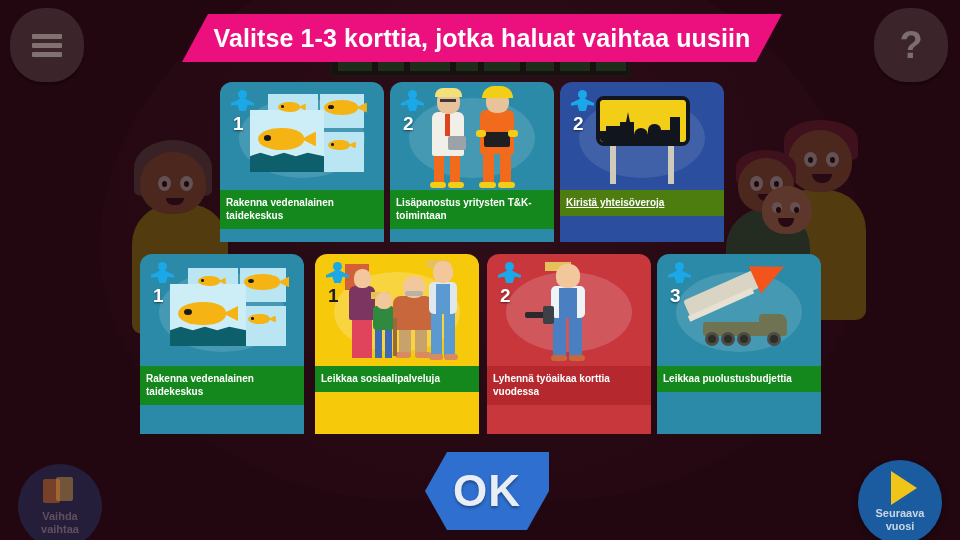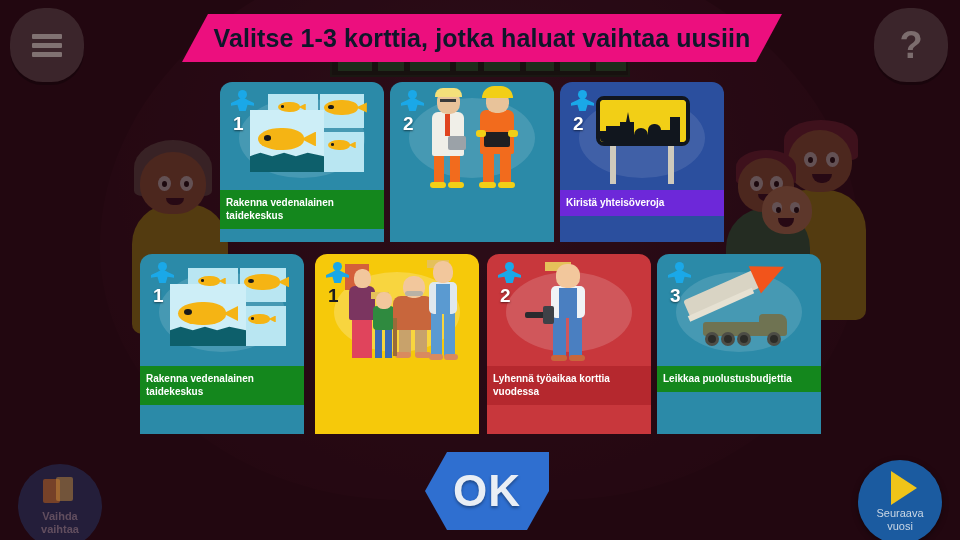--- a/index.html
+++ b/index.html
@@ -72,31 +72,31 @@
   #swap-btn .cards-ico b:nth-child(1){ left:0; top:2px; background:rgba(185,95,25,.55); }
   #swap-btn .cards-ico b:nth-child(2){ left:13px; top:0; background:rgba(210,150,60,.45); }
   #swap-btn .lbl { font-size:11px; font-weight:bold; color:rgba(190,150,150,.40); }
 
   #next-btn { right:18px; bottom:-4px; background:#1b5ba0; box-shadow:0 2px 6px rgba(0,0,0,.4); }
   #next-btn .play-ico {
     width:0; height:0; border-left:26px solid #f0c419;
     border-top:17px solid transparent; border-bottom:17px solid transparent;
     margin-left:7px; margin-bottom:2px;
   }
-  #next-btn .lbl { font-size:11px; font-weight:normal; color:#c9d6e4; }
+  #next-btn .lbl { font-size:11px; font-weight:bold; color:#c9d6e4; }
 
   
   #banner {
     position:absolute; left:182px; top:14px; width:600px; height:48px;
     background:#ec0f7e; display:flex; align-items:center; justify-content:center;
     clip-path:polygon(26px 0, 100% 0, calc(100% - 26px) 100%, 0 100%);
     z-index:30;
   }
   #banner .txt {
-    color:#0f172a; font-size:25px; font-weight:bold; letter-spacing:.1px; white-space:nowrap;
+    color:#ffffff; font-size:25px; font-weight:bold; letter-spacing:.1px; white-space:nowrap;
   }
 
   
   #card-area { position:absolute; inset:0; z-index:20; }
   .card {
     position:absolute; width:164px; overflow:hidden;
     border-radius:12px 12px 0 0;
   }
   .card.row1 { top:82px; height:160px; }
   .card.row2 { top:254px; height:180px; }
@@ -330,20 +330,21 @@
         <div class="t" style="left:10px; top:46px; width:26px; height:15px; background:#1f1f22; border-radius:2px;"></div>
         <div class="t" style="left:2px; top:44px; width:10px; height:7px; background:#f2cf16; border-radius:3px;"></div>
         <div class="t" style="left:34px; top:44px; width:10px; height:7px; background:#f2cf16; border-radius:3px;"></div>
       </div>
       <div class="meeple">
         <div class="mh"></div>
           <div class="mb"></div>
       </div>
       <div class="cost">2</div>
     </div>
+    <div class="label" style="background:#14871d;">Lisäpanostus yritysten T&amp;K-toimintaan</div>
   </div>
 
   <div class="card row1" style="left:560px; background:#2b4f9e;">
     <div class="art">
       <div class="glow" style="background:rgba(255,255,255,.10);"></div>
       <div class="sign" style="left:36px; top:14px; width:94px; height:50px;">
         <div class="board">
           <div class="sky"></div>
           <div class="spire" style="left:22px;"></div>
           <div class="bld" style="left:6px; width:16px; height:16px;"></div>
@@ -356,21 +357,21 @@
         </div>
         <div class="leg" style="left:14px;"></div>
         <div class="leg" style="left:72px;"></div>
       </div>
       <div class="meeple">
         <div class="mh"></div>
           <div class="mb"></div>
       </div>
       <div class="cost">2</div>
     </div>
-    <div class="label" style="background:#6d28d9;">Kiristä yhteisöveroja</div>
+    <div class="label" style="background:#4d7c0f;text-decoration:underline;">Kiristä yhteisöveroja</div>
   </div>
 
   <div class="card row2" style="left:140px; background:#2b8aa8;">
     <div class="art">
       <div class="glow"></div>
       <div class="fishscene">
         <div class="tile" style="left:48px; top:14px; width:50px; height:44px;"></div>
         <div class="tile" style="left:100px; top:14px; width:46px; height:34px;"></div>
         <div class="tile" style="left:100px; top:52px; width:46px; height:40px;"></div>
         <div class="tile" style="left:30px; top:30px; width:76px; height:62px; background:#cdeef7; z-index:2;"></div>
@@ -446,20 +447,21 @@
         <div class="t" style="left:9px; top:24px; width:14px; height:30px; background:#5a9ad1;"></div>
         <div class="h" style="left:6px; top:1px; width:20px; height:22px; background:#f2c79c;"></div>
         <div class="hair" style="left:5px; top:0; width:22px; height:8px; background:#e5c15a;"></div>
       </div>
       <div class="meeple">
         <div class="mh"></div>
           <div class="mb"></div>
       </div>
       <div class="cost" style="color:#1d1d1d; text-shadow:none;">1</div>
     </div>
+    <div class="label" style="background:#14871d;">Leikkaa sosiaalipalveluja</div>
     <div class="zig" style="background:#f6c90a; clip-path:polygon(0 0,100% 0,100% 0,94% 100%,88% 0,82% 100%,76% 0,70% 100%,64% 0,58% 100%,52% 0,46% 100%,40% 0,34% 100%,28% 0,22% 100%,16% 0,10% 100%,4% 0,0 55%);"></div>
   </div>
 
   <div class="card row2" style="left:487px; background:#c8373c;">
     <div class="art">
       <div class="glow" style="background:rgba(255,255,255,.16);"></div>
       <div class="person" style="left:58px; top:8px; width:46px; height:100px;">
         <div class="lg" style="left:8px; top:52px; width:13px; height:44px; background:#4a7fc1;"></div>
         <div class="lg" style="left:24px; top:52px; width:13px; height:44px; background:#4a7fc1;"></div>
         <div class="lg" style="left:6px; top:93px; width:16px; height:6px; background:#c8663c; border-radius:3px;"></div>

